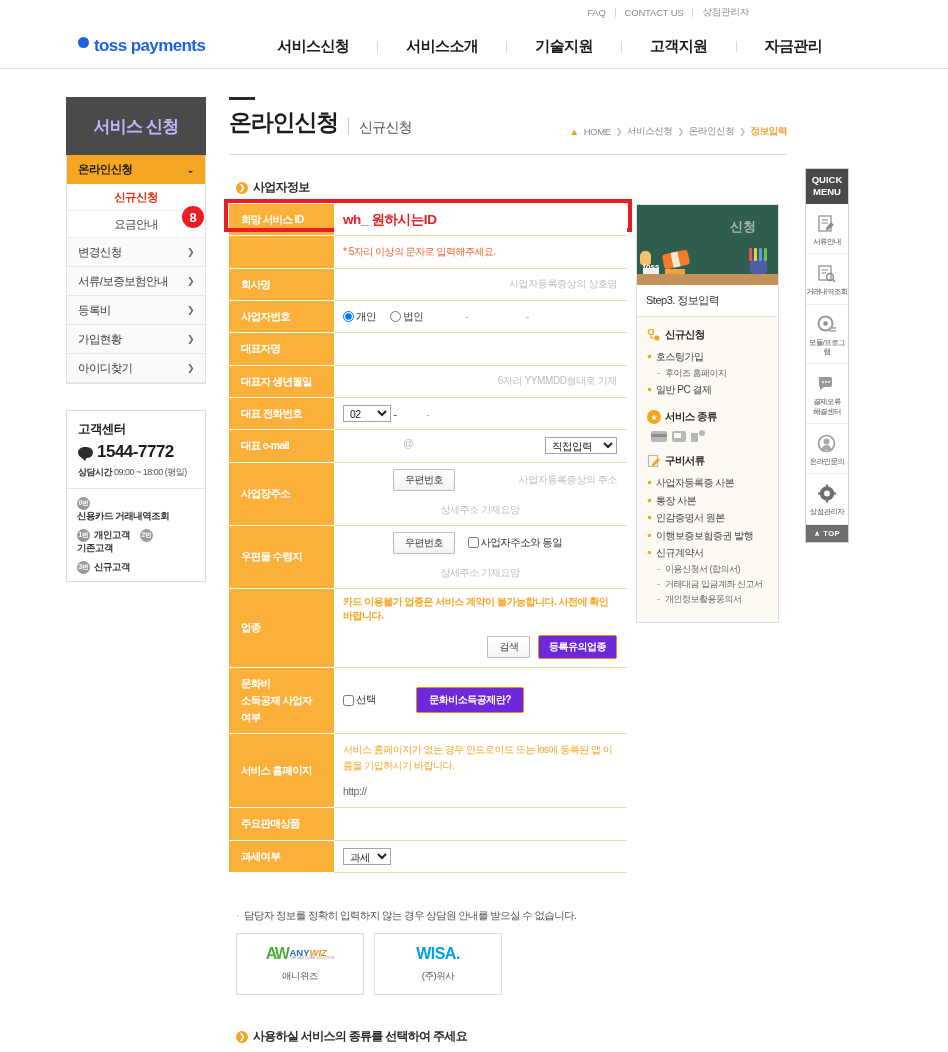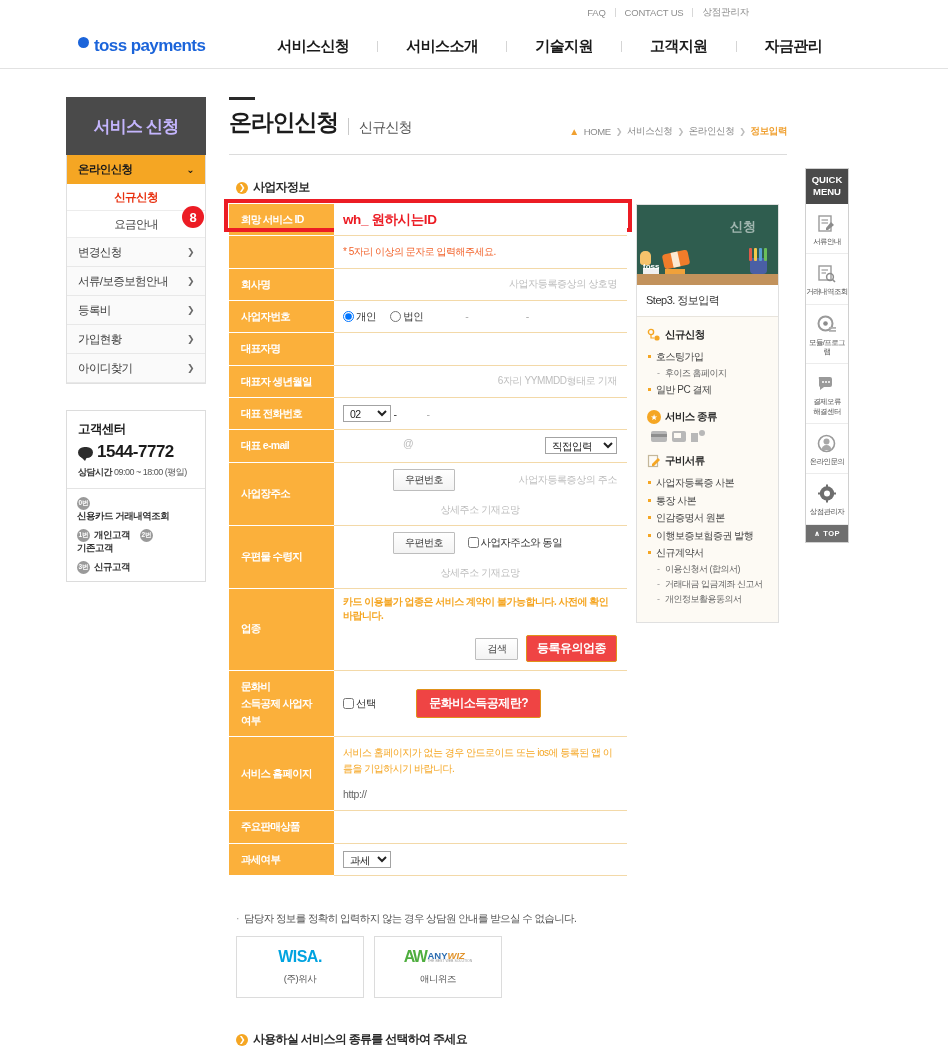--- a/index.html
+++ b/index.html
@@ -285,24 +285,24 @@
   .btn-gray {
     display: inline-block;
     border: 1px solid #bdbdbd;
     background: linear-gradient(#ffffff,#f3f3f3);
     font-size: 10px; color: #3a3a3a;
     padding: 3px 11px; letter-spacing: -0.5px;
     cursor: pointer; border-radius: 1px;
   }
   .btn-orange {
     display: inline-block;
-    background: #ef4444;
+    background: #6d28d9;
     border: 1px solid #e0921a;
     color: #fff; font-weight: bold;
-    font-size: 12px; padding: 4px 10px;
+    font-size: 10px; padding: 4px 10px;
     letter-spacing: -0.5px; cursor: pointer; border-radius: 2px;
   }
   .chk-lbl { font-size: 10.5px; color: #333; letter-spacing: -0.6px; }
 
   
   .info-panel {
     width: 143px; margin-left: 9px; flex: none;
     border: 1px solid #e0e0e0; background: #fdfaf4;
     margin-top: 0;
   }
@@ -872,36 +872,36 @@
     <div class="quick-top">∧ TOP</div>
   </div>
 
   <div class="bottom">
     <div class="note-line">
       <span class="note-dot">·</span>
       <span>담당자 정보를 정확히 입력하지 않는 경우 상담원 안내를 받으실 수 없습니다.</span>
     </div>
     <div class="logo-row">
       <div class="logo-card">
-        <span class="logo-wisa">WISA.</span>
-        <span class="logo-cap">(주)위사</span>
-      </div>
-      <div class="logo-card">
         <span class="logo-anywiz">
           <span class="aw-mark">AW</span>
           <span style="display:flex;flex-direction:column;align-items:flex-start;line-height:1">
             <span style="display:flex">
               <span class="aw-any">ANY</span>
               <span class="aw-wiz">WIZ</span>
             </span>
             <span class="aw-sub">THE BEST WEB SOLUTION</span>
           </span>
         </span>
         <span class="logo-cap">애니위즈</span>
       </div>
+      <div class="logo-card">
+        <span class="logo-wisa">WISA.</span>
+        <span class="logo-cap">(주)위사</span>
+      </div>
     </div>
 
     <div class="sec-head svc-select-head">
       <span class="sec-bullet">❯</span>
       <span class="sec-title">사용하실 서비스의 종류를 선택하여 주세요</span>
     </div>
 
   </div>
 
 </div>

